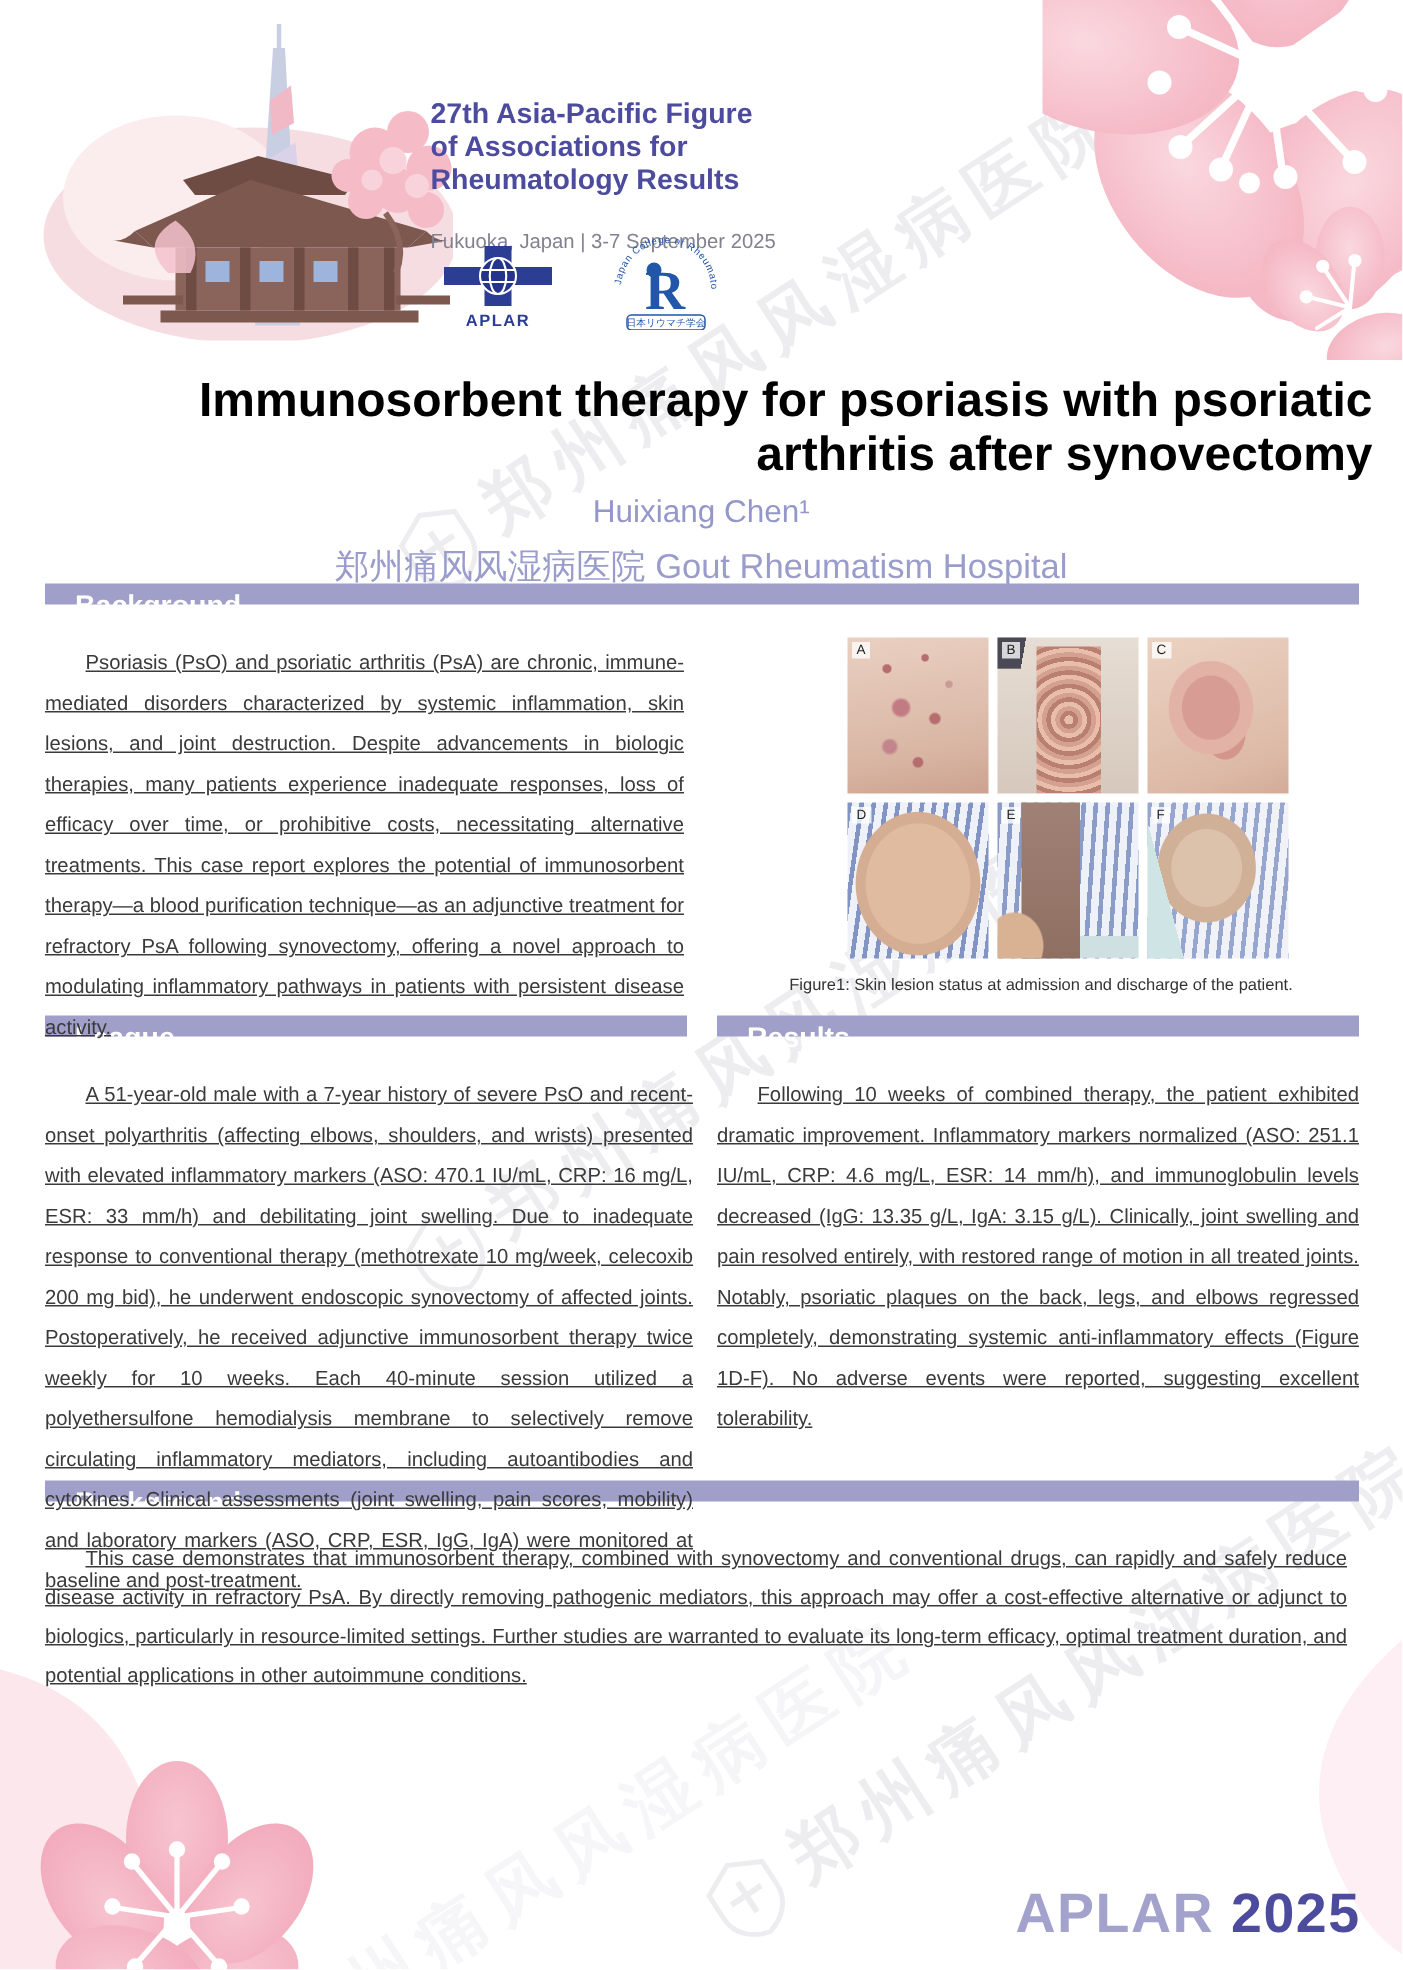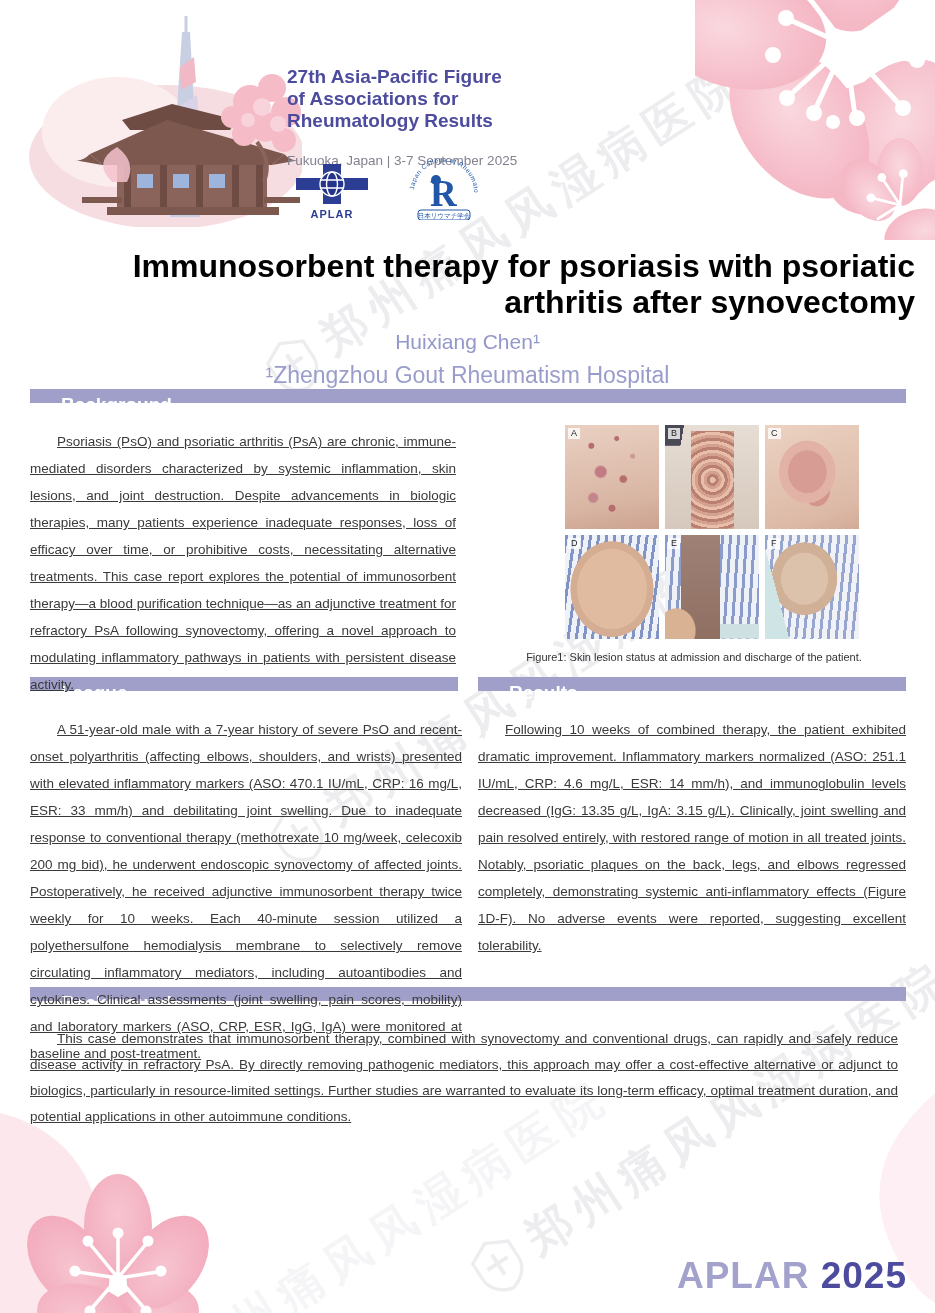--- a/index.html
+++ b/index.html
@@ -22,21 +22,21 @@
   .jcr-logo{display:flex;flex-direction:column;align-items:center;}
 
   
   .title{position:absolute;left:20px;top:248px;width:895px;text-align:right;
          color:#000000;font-weight:bold;font-size:32px;line-height:36px;}
   .author{position:absolute;left:20px;top:330px;width:895px;text-align:center;color:#9497c9;font-size:21px;}
   .affil{position:absolute;left:20px;top:362px;width:895px;text-align:center;color:#9a9dcb;font-size:23px;}
 
   
   .bar{position:absolute;height:14px;background:#a09fc9;color:#ffffff;font-weight:bold;
-       font-size:19px;line-height:31px;padding-left:31px;box-sizing:border-box;}
+       font-size:19px;line-height:31px;padding-left:20px;box-sizing:border-box;}
   .bar-bg{left:30px;top:389px;width:876px;}
   .bar-me{left:30px;top:677px;width:428px;}
   .bar-re{left:478px;top:677px;width:428px;}
   .bar-co{left:30px;top:987px;width:876px;}
 
   
   .body-text{position:absolute;color:#3a3a3a;font-size:13.5px;line-height:27px;
              text-align:justify;text-indent:2em;text-decoration:underline;}
   .t-bg{left:30px;top:428px;width:426px;}
   .t-me{left:30px;top:716px;width:432px;}
@@ -296,21 +296,21 @@
         <circle cx="34" cy="22" r="5" fill="#2156a8"></circle>
         <text x="28" y="48" font-size="37" font-weight="bold" fill="#2156a8" font-family="Liberation Serif, serif">R</text>
         <rect x="16" y="52" width="52" height="10" rx="3" fill="none" stroke="#2156a8" stroke-width="1"></rect>
         <text x="42" y="59.5" font-size="6.5" fill="#2156a8" text-anchor="middle">日本リウマチ学会</text>
       </svg>
     </div>
   </div>
 
   <div class="title">Immunosorbent therapy for psoriasis with psoriatic arthritis after synovectomy</div>
   <div class="author">Huixiang Chen¹</div>
-  <div class="affil">¹Zhengzhou Gout Rheumatism Hospital</div>
+  <div class="affil">郑州痛风风湿病医院 Gout Rheumatism Hospital</div>
 
   <div class="bar bar-bg">Background</div>
   <div class="bar bar-me">League</div>
   <div class="bar bar-re">Results</div>
   <div class="bar bar-co">Background</div>
 
   <div class="body-text t-bg">Psoriasis (PsO) and psoriatic arthritis (PsA) are chronic, immune-mediated disorders characterized by systemic inflammation, skin lesions, and joint destruction. Despite advancements in biologic therapies, many patients experience inadequate responses, loss of efficacy over time, or prohibitive costs, necessitating alternative treatments. This case report explores the potential of immunosorbent therapy—a blood purification technique—as an adjunctive treatment for refractory PsA following synovectomy, offering a novel approach to modulating inflammatory pathways in patients with persistent disease activity.</div>
   <div class="body-text t-me">A 51-year-old male with a 7-year history of severe PsO and recent-onset polyarthritis (affecting elbows, shoulders, and wrists) presented with elevated inflammatory markers (ASO: 470.1 IU/mL, CRP: 16 mg/L, ESR: 33 mm/h) and debilitating joint swelling. Due to inadequate response to conventional therapy (methotrexate 10 mg/week, celecoxib 200 mg bid), he underwent endoscopic synovectomy of affected joints. Postoperatively, he received adjunctive immunosorbent therapy twice weekly for 10 weeks. Each 40-minute session utilized a polyethersulfone hemodialysis membrane to selectively remove circulating inflammatory mediators, including autoantibodies and cytokines. Clinical assessments (joint swelling, pain scores, mobility) and laboratory markers (ASO, CRP, ESR, IgG, IgA) were monitored at baseline and post-treatment.</div>
   <div class="body-text t-re">Following 10 weeks of combined therapy, the patient exhibited dramatic improvement. Inflammatory markers normalized (ASO: 251.1 IU/mL, CRP: 4.6 mg/L, ESR: 14 mm/h), and immunoglobulin levels decreased (IgG: 13.35 g/L, IgA: 3.15 g/L). Clinically, joint swelling and pain resolved entirely, with restored range of motion in all treated joints. Notably, psoriatic plaques on the back, legs, and elbows regressed completely, demonstrating systemic anti-inflammatory effects (Figure 1D-F). No adverse events were reported, suggesting excellent tolerability.</div>
   <div class="body-text t-co">This case demonstrates that immunosorbent therapy, combined with synovectomy and conventional drugs, can rapidly and safely reduce disease activity in refractory PsA. By directly removing pathogenic mediators, this approach may offer a cost-effective alternative or adjunct to biologics, particularly in resource-limited settings. Further studies are warranted to evaluate its long-term efficacy, optimal treatment duration, and potential applications in other autoimmune conditions.</div>

